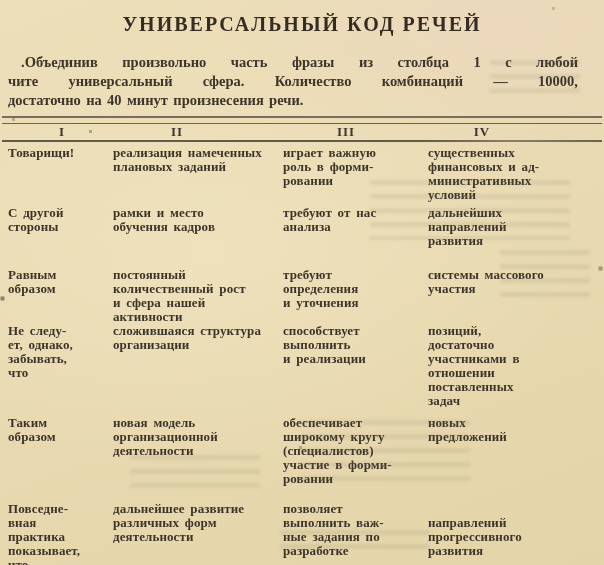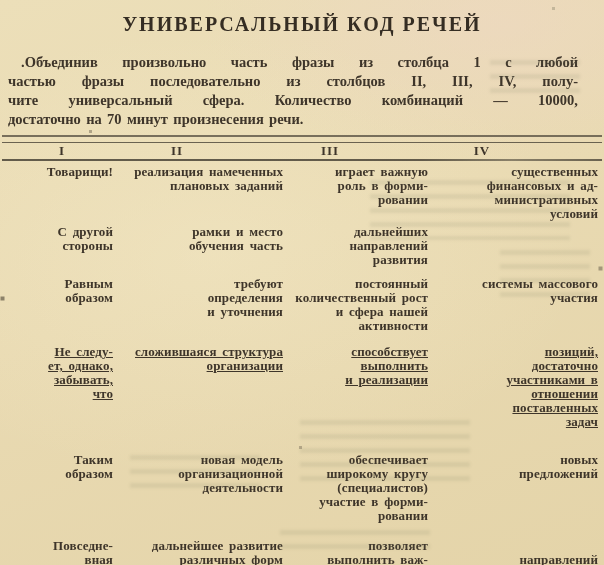--- a/index.html
+++ b/index.html
@@ -63,36 +63,35 @@
   .thead{
     position:relative;
     height:16px;
     font-size:13px;
     font-weight:bold;
     line-height:16px;
   }
   .col-num{position:absolute;transform:translateX(-50%);letter-spacing:1px;}
   .col-num:nth-child(1){left:60px;}
   .col-num:nth-child(2){left:175px;}
-  .col-num:nth-child(3){left:328px;}
+  .col-num:nth-child(3){left:344px;}
   .col-num:nth-child(4){left:480px;}
   .rule-single{
     height:2px;
     background:linear-gradient(90deg, rgba(74,68,55,.85) 0 70%, rgba(74,68,55,.6) 85%, rgba(74,68,55,.8));
   }
   .tbody{padding:4px 4px 0 6px;}
   .trow{
     display:grid;
     grid-template-columns:105px 170px 145px 1fr;
-    text-align:right;
   }
   .trow:nth-child(1){margin-bottom:4px;}
-  .trow:nth-child(2){margin-bottom:10px;}
-  .trow:nth-child(3){margin-bottom:12px;}
-  .trow:nth-child(4){margin-bottom:24px;text-decoration:underline;}
+  .trow:nth-child(2){margin-bottom:20px;}
+  .trow:nth-child(3){margin-bottom:0;}
+  .trow:nth-child(4){margin-bottom:8px;}
   .trow:nth-child(5){margin-bottom:16px;}
   .tcell{
     font-size:13px;
     font-weight:bold;
     line-height:14px;
     white-space:pre-line;
     word-spacing:.18em;
     letter-spacing:.1px;
   }
 </style>
@@ -106,23 +105,22 @@
   <div class="ghost" style="left:300px;top:420px;width:170px;height:70px;"></div>
   <div class="ghost" style="left:130px;top:455px;width:130px;height:40px;"></div>
   <div class="ghost" style="left:280px;top:530px;width:150px;height:28px;"></div>
   <div class="ghost" style="left:500px;top:250px;width:90px;height:50px;"></div>
   <div class="specks"></div>
 
   <div class="title">УНИВЕРСАЛЬНЫЙ КОД РЕЧЕЙ</div>
 
   <div class="intro">
       <div class="intro-line first">.Объединив произвольно часть фразы из столбца 1 с любой</div>
-      <div class="intro-line">частью фразы последовательно из столбцов II, III, IV, полу-</div>
       <div class="intro-line">чите универсальный сфера. Количество комбинаций — 10000,</div>
-      <div class="intro-line last">достаточно на 70 минут произнесения речи.</div>
+      <div class="intro-line last">достаточно на 40 минут произнесения речи.</div>
     </div>
 
   <div class="table">
     <div class="rule-double"></div>
     <div class="thead">
         <span class="col-num">I</span>
         <span class="col-num">II</span>
         <span class="col-num">III</span>
         <span class="col-num">IV</span>
       </div>
@@ -137,35 +135,37 @@
 ровании</div>
           <div class="tcell">существенных
 финансовых и ад-
 министративных
 условий</div>
         </div>
         <div class="trow">
           <div class="tcell">С другой
 стороны</div>
           <div class="tcell">рамки и место
-обучения часть</div>
+обучения кадров</div>
+          <div class="tcell">требуют от нас
+анализа</div>
           <div class="tcell">дальнейших
 направлений
 развития</div>
         </div>
         <div class="trow">
           <div class="tcell">Равным
 образом</div>
-          <div class="tcell">требуют
-определения
-и уточнения</div>
           <div class="tcell">постоянный
 количественный рост
 и сфера нашей
 активности</div>
+          <div class="tcell">требуют
+определения
+и уточнения</div>
           <div class="tcell">системы массового
 участия</div>
         </div>
         <div class="trow">
           <div class="tcell">Не следу-
 ет, однако,
 забывать,
 что</div>
           <div class="tcell">сложившаяся структура
 организации</div>

